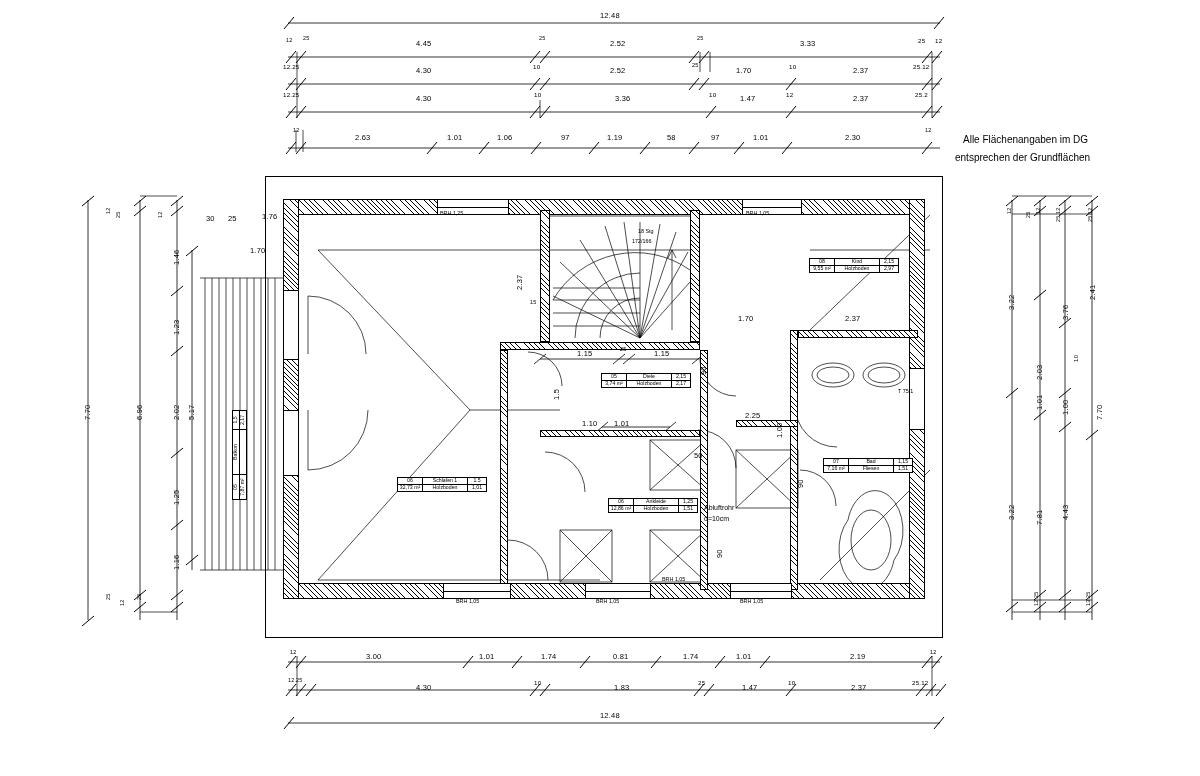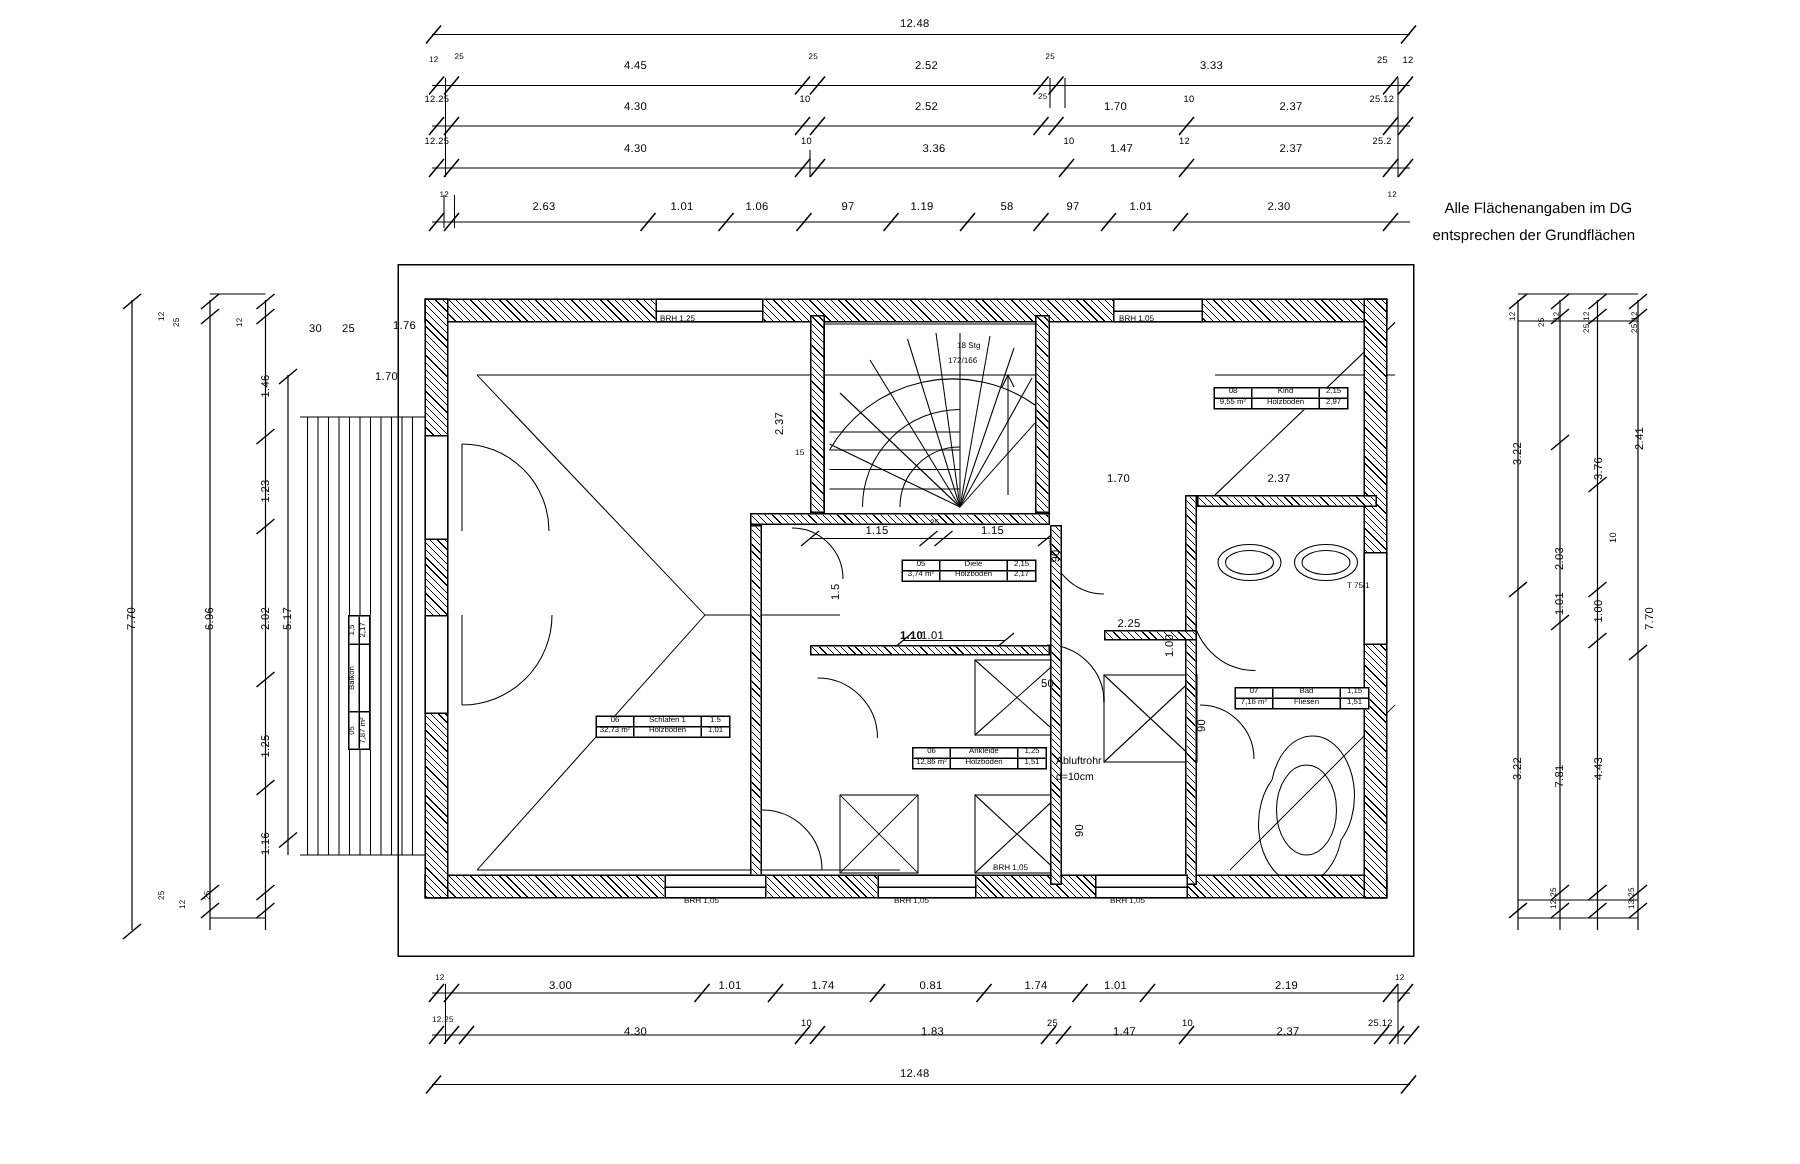--- a/index.html
+++ b/index.html
@@ -549,21 +549,21 @@
   <div class="dimtext rot xs" style="left:1086px;top:606px;">13.25</div>
 
   <div class="dimtext" style="left:577px;top:350px;">1.15</div>
   <div class="dimtext xs" style="left:620px;top:347px;">25</div>
   <div class="dimtext" style="left:654px;top:350px;">1.15</div>
   <div class="dimtext" style="left:738px;top:315px;">1.70</div>
   <div class="dimtext" style="left:845px;top:315px;">2.37</div>
   <div class="dimtext" style="left:745px;top:412px;">2.25</div>
   <div class="dimtext rot" style="left:776px;top:438px;">1.00</div>
   <div class="dimtext" style="left:614px;top:420px;">1.01</div>
-  <div class="dimtext" style="left:600px;top:420px;font-weight:bold;">1.10</div>
+  <div class="dimtext" style="left:582px;top:420px;">1.10</div>
   <div class="dimtext rot" style="left:700px;top:375px;">90</div>
   <div class="dimtext rot" style="left:797px;top:488px;">90</div>
   <div class="dimtext rot" style="left:716px;top:558px;">90</div>
   <div class="dimtext" style="left:650px;top:452px;padding-left:44px;">50</div>
   <div class="dimtext xs" style="left:530px;top:300px;">15</div>
   <div class="dimtext rot" style="left:553px;top:400px;">1.5</div>
   <div class="dimtext rot" style="left:516px;top:290px;">2.37</div>
 
 </div>
 

